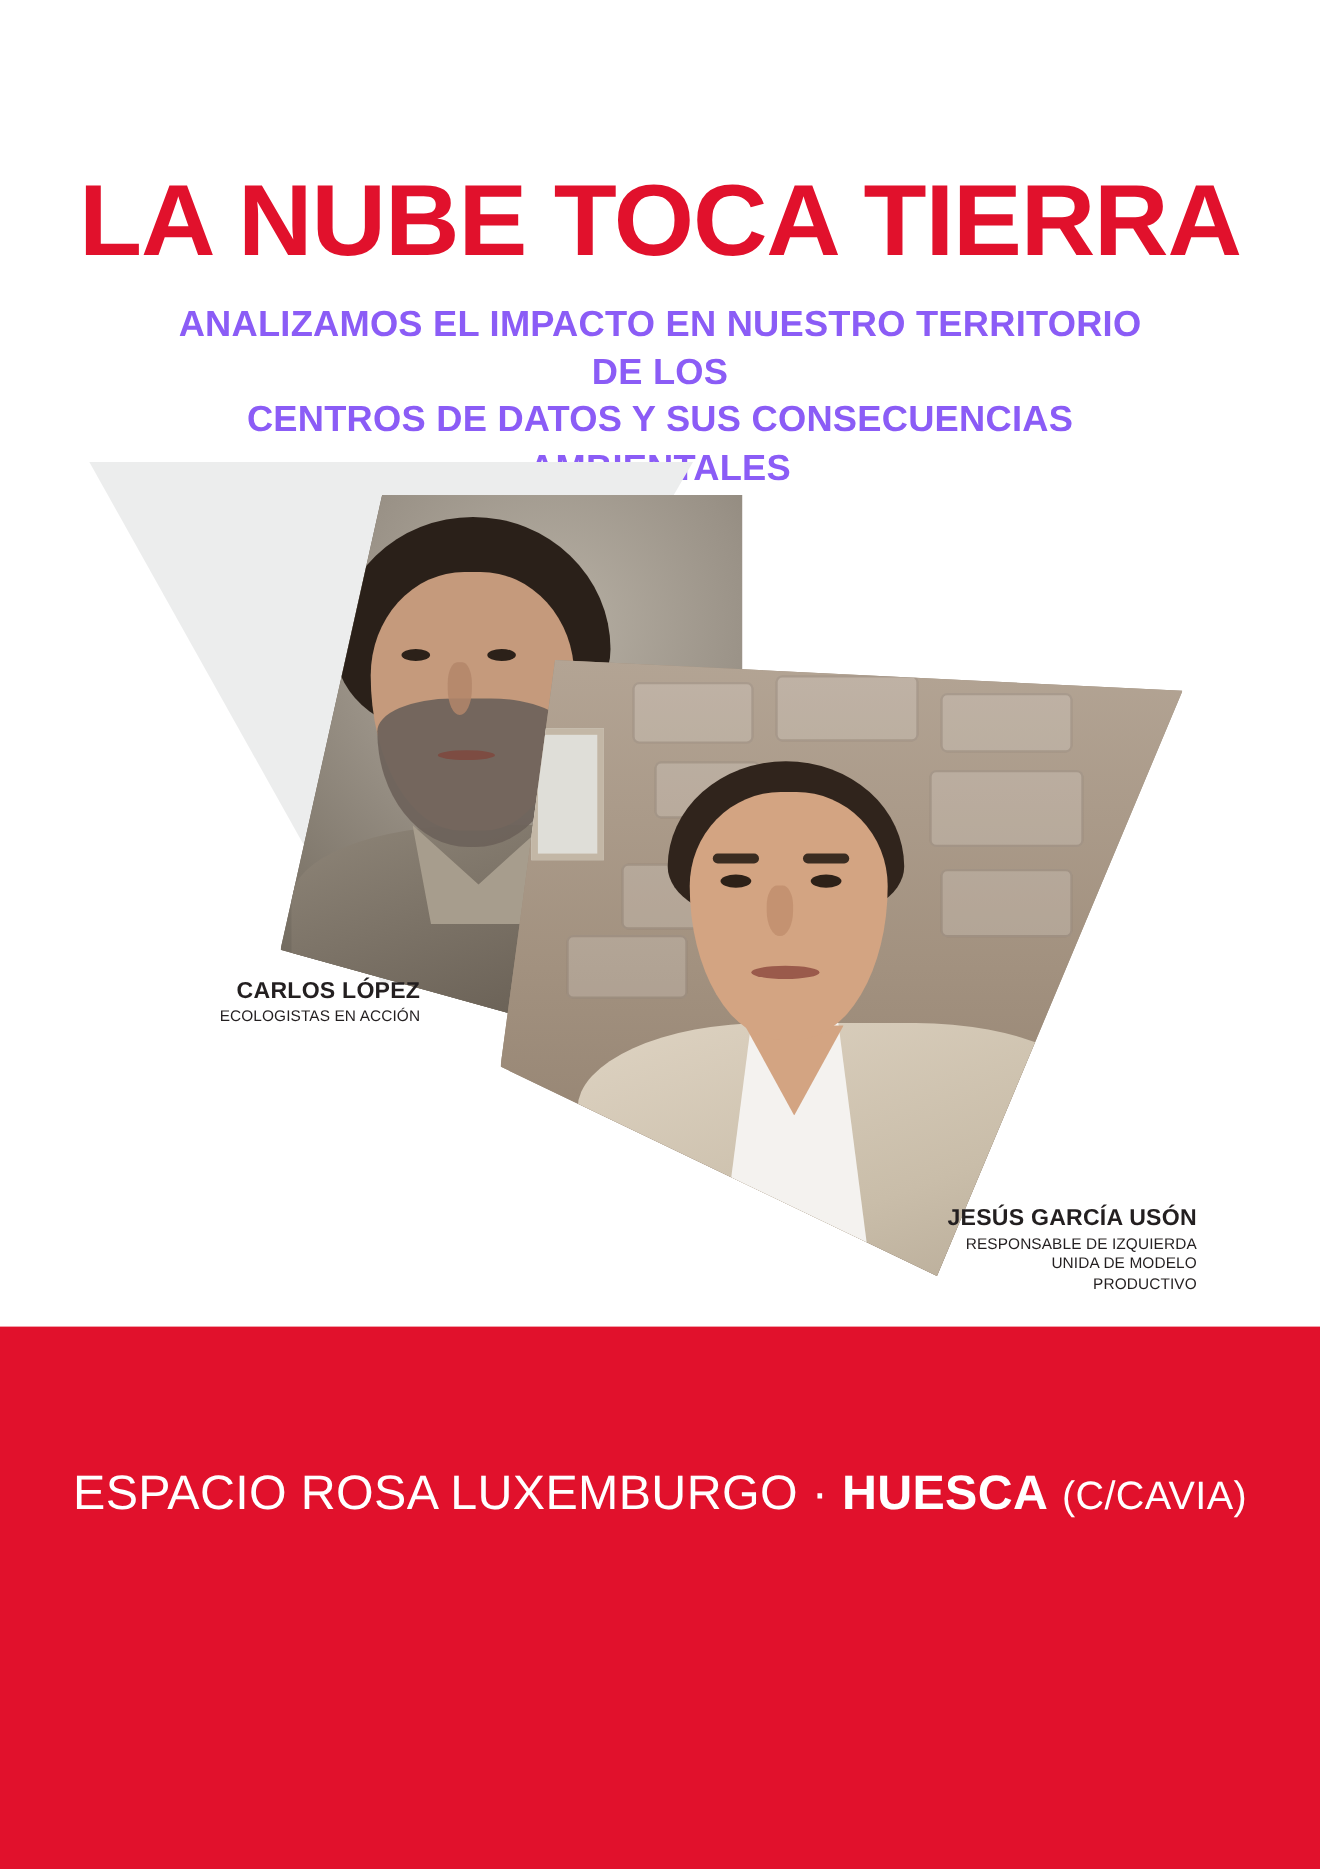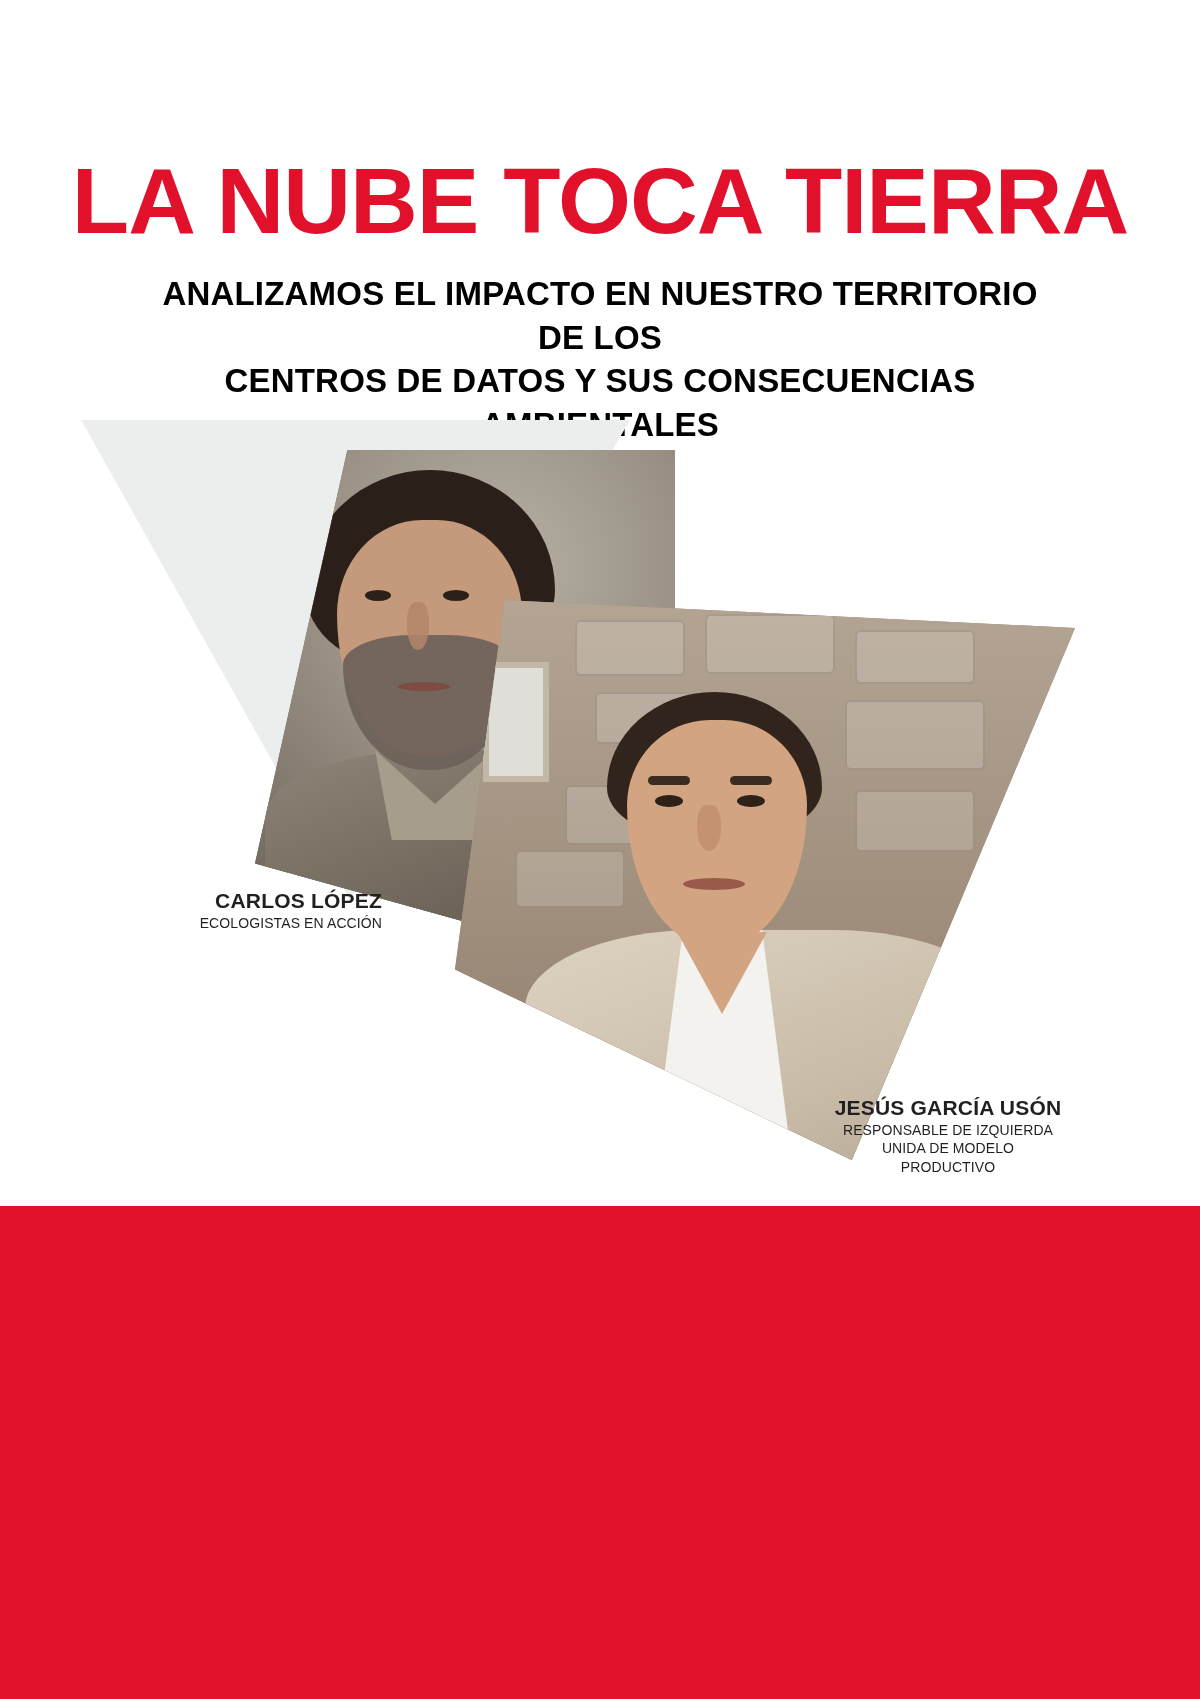--- a/index.html
+++ b/index.html
@@ -33,21 +33,21 @@
     letter-spacing: -1px;
     color: #e1112c;
     transform: scaleX(1.02);
     text-transform: uppercase;
   }
   .subtitle {
     margin-top: 26px;
     font-weight: bold;
     font-size: 33px;
     line-height: 1.32;
-    color: #000000;
+    color: #8b5cf6;
     letter-spacing: 0.2px;
     text-transform: uppercase;
     padding: 0 150px;
   }
 
   
   .collage {
     position: absolute;
     top: 420px;
     left: 0;
@@ -263,21 +263,21 @@
   .cap-left {
     left: 142px;
     top: 888px;
     width: 240px;
     text-align: right;
   }
   .cap-right {
     left: 808px;
     top: 1095px;
     width: 280px;
-    text-align: center;
+    text-align: right;
   }
 
   
   .red-band {
     position: absolute;
     left: 0;
     top: 1206px;
     width: 1200px;
     height: 493px;
     background: #e1112c;
@@ -373,15 +373,21 @@
   <div class="cap cap-right">
     <div class="cap-name">JESÚS GARCÍA USÓN</div>
     <div class="cap-role">RESPONSABLE DE IZQUIERDA</div>
     <div class="cap-role">UNIDA DE MODELO</div>
     <div class="cap-role">PRODUCTIVO</div>
   </div>
 
   <div class="red-band">
 
 
+    <div class="band-line2">
+      <span class="n">ESPACIO ROSA LUXEMBURGO</span>
+      <span class="n">·</span>
+      <span class="b">HUESCA</span>
+      <span class="s">(C/CAVIA)</span>
+    </div>
 
   </div>
 </div>
 
 </body></html>

